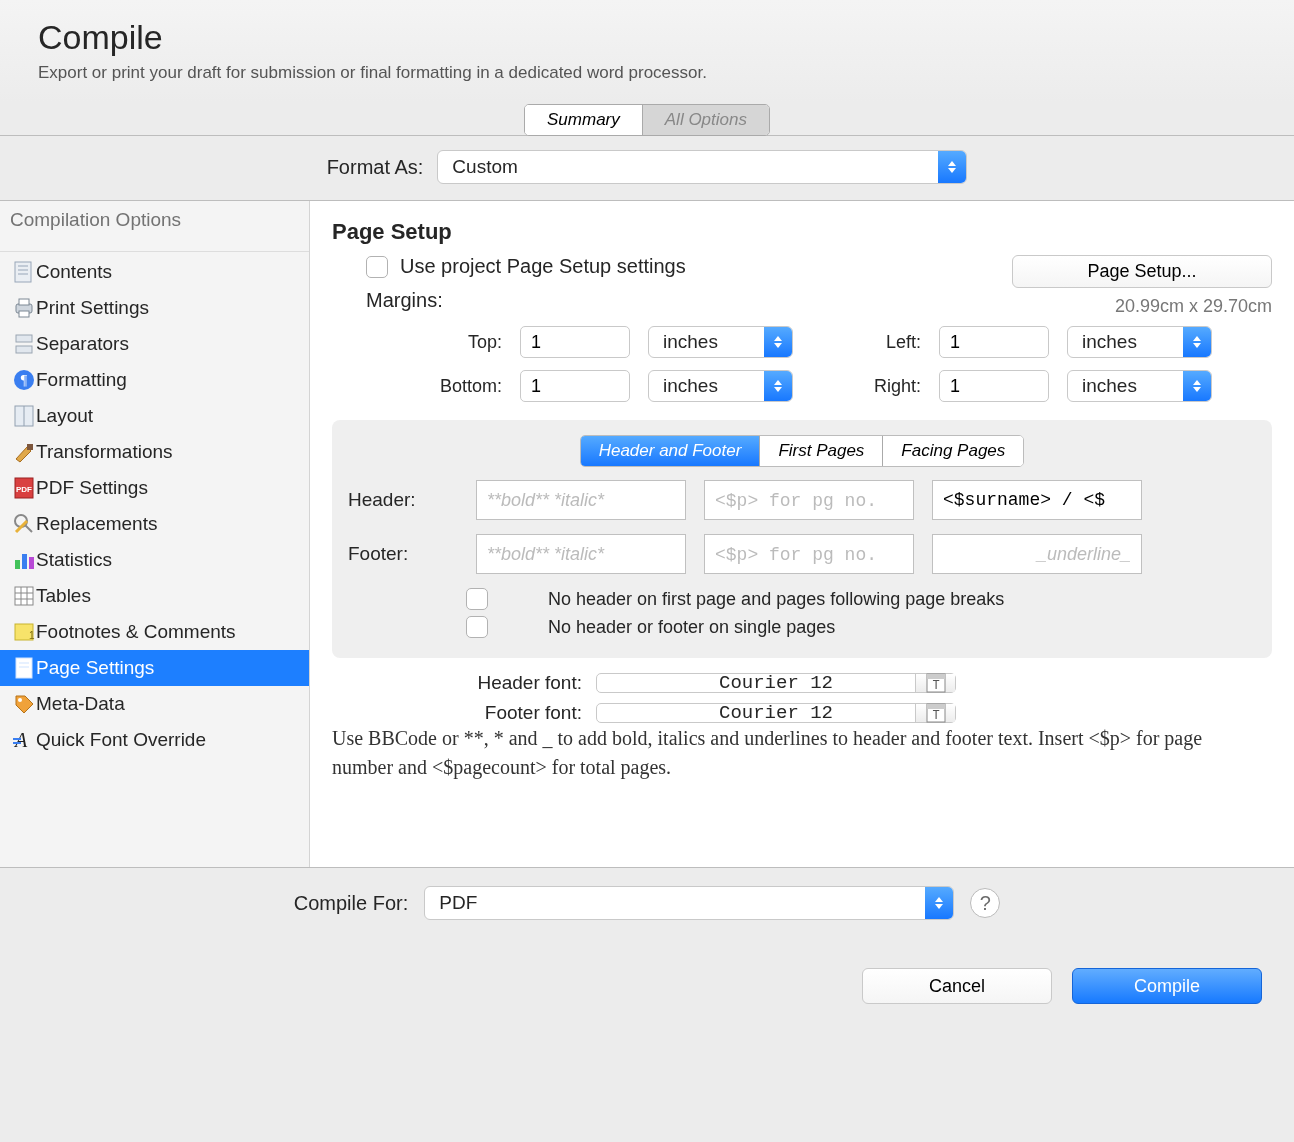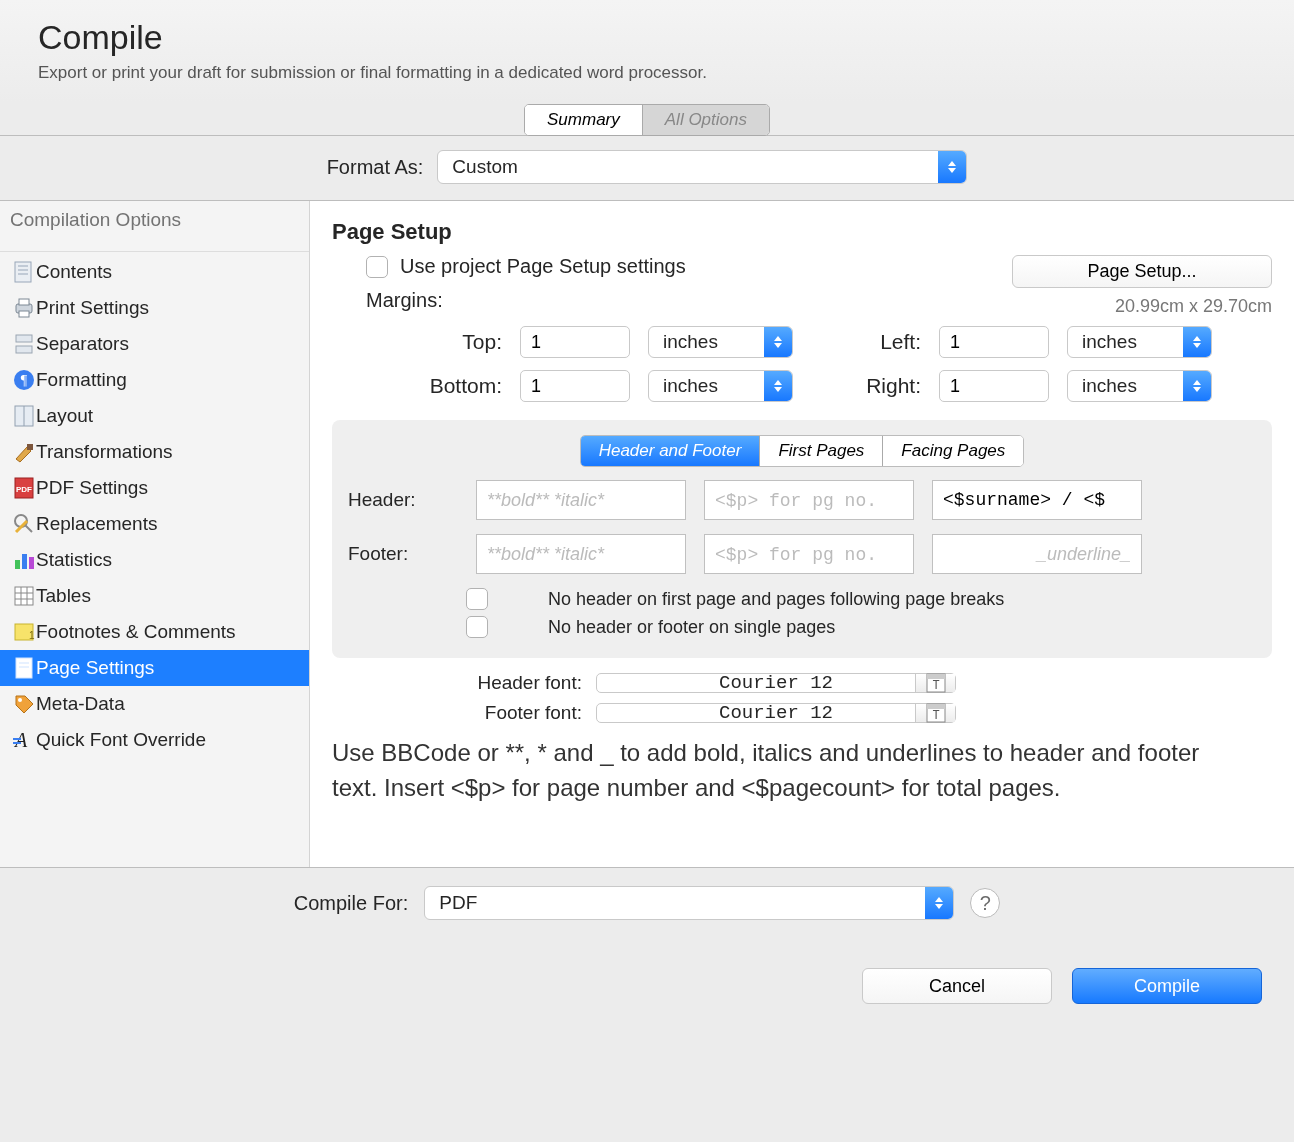--- a/index.html
+++ b/index.html
@@ -168,21 +168,21 @@
 }
 .page-dims { color: #777; font-size: 18px; }
 .margins-grid {
   display: grid;
   grid-template-columns: 130px 110px 145px 110px 110px 145px;
   gap: 12px 18px;
   margin-left: 40px;
   margin-top: 14px;
   align-items: center;
 }
-.mlabel { text-align: right; font-size: 21px; }
+.mlabel { text-align: right; font-size: 18px; }
 .num-input {
   height: 32px;
   border: 1px solid #c9c9c9;
   border-radius: 5px;
   padding-left: 10px;
   font-size: 18px;
   width: 100%;
 }
 .unit-select {
   height: 32px;
@@ -250,25 +250,25 @@
 }
 .font-display .ticon {
   position: absolute;
   right: 0; top: 0; bottom: 0;
   width: 40px;
   border-left: 1px solid #c9c9c9;
   background: linear-gradient(#fff,#ececec);
   display: flex; align-items: center; justify-content: center;
 }
 .help {
-  margin-top: 12px;
-  font-size: 24px;
+  font-size: 20px;
   line-height: 1.45;
   color: #333;
   padding-right: 30px;
+  font-family: Liberation Serif, serif;
 }
 .footer {
   border-top: 1px solid #bdbdbd;
   padding: 18px 20px;
 }
 .compile-row {
   display: flex;
   align-items: center;
   justify-content: center;
   gap: 16px;

